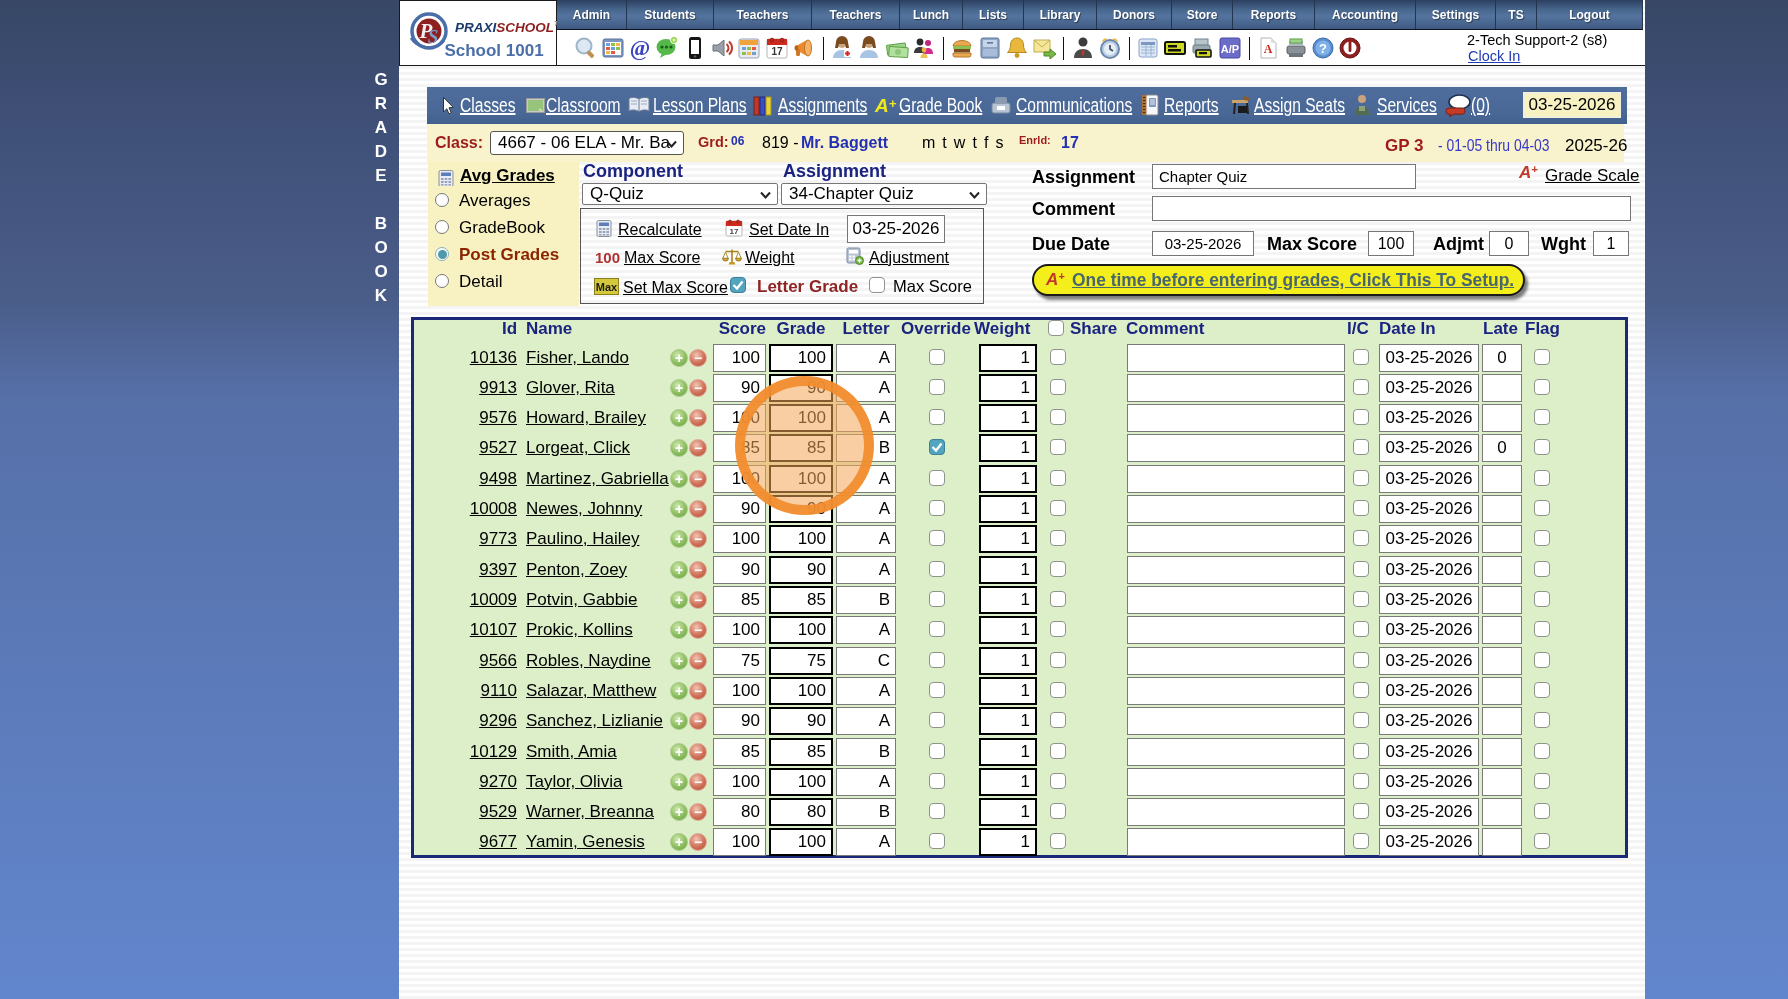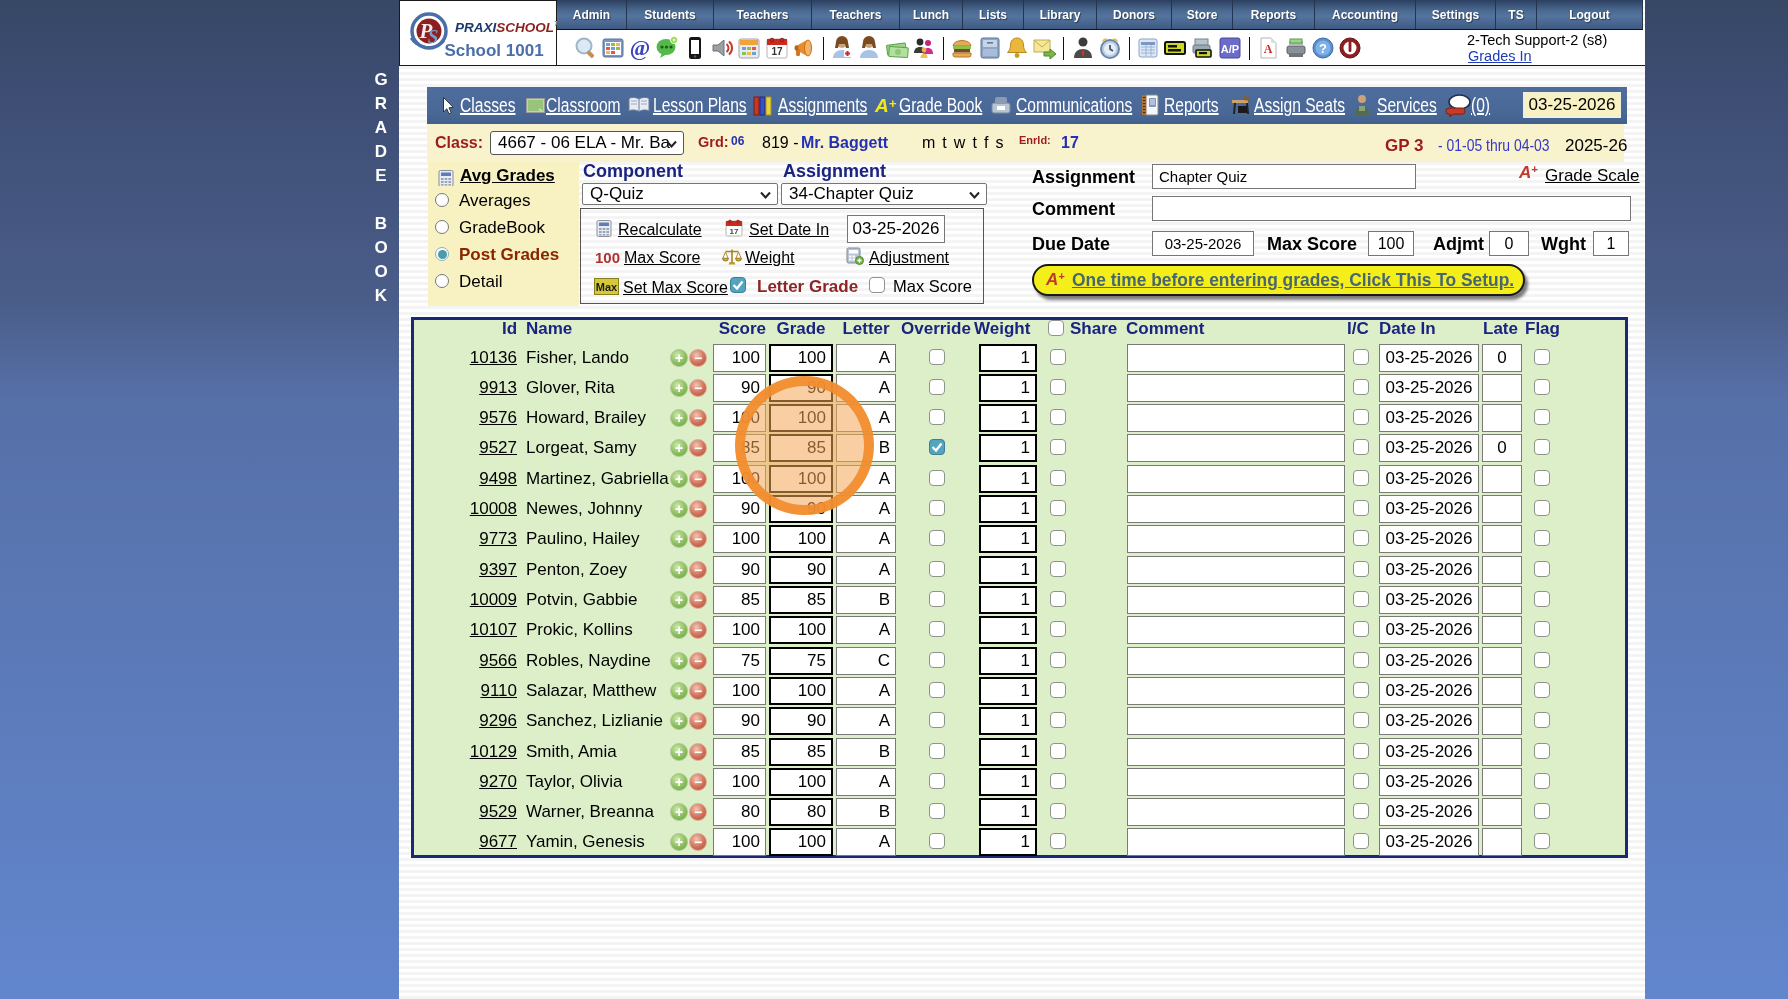--- a/index.html
+++ b/index.html
@@ -45,21 +45,21 @@
 #pill{position:absolute;left:1032px;top:264px;width:493px;height:32px;border-radius:16px;
  background:#f4ef1b;border:2px solid #1a1a1a;box-shadow:3px 4px 3px rgba(0,0,0,.5);
  display:flex;align-items:center;padding-left:12px;}
 #pill .txt{color:#47666e;font-weight:bold;font-size:19px;text-decoration:underline;margin-left:7px;white-space:nowrap;transform:scaleX(0.915);transform-origin:0 50%;}
 #gtable{position:absolute;left:411px;top:317px;width:1217px;height:541px;background:#dcefc9;
  border:3px solid #1b2878;}
 .th{position:absolute;font-size:17px;font-weight:bold;color:#1b2380;}
 .cb{position:absolute;width:16px;height:16px;background:#fff;border:1.5px solid #8f948a;border-radius:4px;}
 .cbc{background:#53a4bf;border:1px solid #3d7f96;}
 .idlnk{position:absolute;font-size:17px;color:#000;text-decoration:underline;text-align:right;width:60px;}
-.nmlnk{position:absolute;font-size:17px;color:#000;white-space:nowrap;}
+.nmlnk{position:absolute;font-size:17px;color:#000;text-decoration:underline;white-space:nowrap;}
 .tin{position:absolute;height:28px;background:#fff;font-size:17px;color:#000;}
 .b1{border:1px solid #7a7a7a;}
 .b2{border:2px solid #000;}
 .rt{text-align:right;padding-right:5px;}
 .ctr{text-align:center;}
 .pm{position:absolute;width:18px;height:18px;border-radius:50%;color:#fff;font-weight:bold;
  font-size:14px;text-align:center;line-height:17px;}
 #circle{position:absolute;left:735px;top:376px;width:139px;height:139px;border-radius:50%;
  border:10px solid rgba(241,140,44,0.92);background:rgba(246,166,88,0.55);z-index:50;}
 .apx{color:#c0392b;font-weight:bold;font-style:italic;font-size:17px;}
@@ -309,21 +309,21 @@
     </div>
     <div class="ic">
       <svg width="24" height="24" viewBox="0 0 24 24">
         <circle cx="12" cy="12" r="10" fill="#8e1f1f" stroke="#6a1414"></circle>
         <circle cx="12" cy="12" r="6.5" fill="#fff"></circle>
         <rect x="10.6" y="4" width="2.8" height="12" rx="1.2" fill="#8e1f1f" transform="rotate(0 12 12)"></rect>
       </svg>
     </div>
   </div>
 <div id="techsupport">2-Tech Support-2 (s8)</div>
-<div id="clockin">Grades In</div>
+<div id="clockin">Clock In</div>
 <div id="menubar">
     <div class="mi" style="left:13px;top:9px;"><svg width="14" height="20" viewBox="0 0 14 20">
         <path d="M3.5 1.5 L3.5 16 L6.8 12.8 L9 17.8 L11.2 16.7 L9 11.8 L13.2 11.3 Z" fill="#fff" stroke="#333" stroke-width="1"></path>
       </svg></div>
     <span class="ml" style="left:33px;">Classes</span>
     <div class="mi" style="left:99px;top:11px;"><svg width="19" height="15" viewBox="0 0 19 15">
         <rect x="0.5" y="0.5" width="18" height="14" fill="#c8ccc8" stroke="#9a9a9a"></rect>
         <rect x="2" y="2" width="15" height="11" fill="#97c47a"></rect>
         <path d="M13 11 l3 2" stroke="#e8e4c8" stroke-width="1.5"></path>
       </svg></div>
@@ -557,21 +557,21 @@
     <div class="tin b1 rt" style="left:422px;top:84.12px;width:60px;line-height:26px;">A</div>
     <div class="cb " style="left:515px;top:89.12px;"></div>
     <div class="tin b2 rt" style="left:565px;top:84.12px;width:58px;line-height:24px;">1</div>
     <div class="cb " style="left:636px;top:89.12px;"></div>
     <div class="tin b1" style="left:713px;top:84.12px;width:218px;"></div>
     <div class="cb " style="left:939px;top:89.12px;"></div>
     <div class="tin b1 ctr" style="left:965px;top:84.12px;width:100px;line-height:26px;font-size:17px;">03-25-2026</div>
     <div class="tin b1 ctr" style="left:1068px;top:84.12px;width:40px;line-height:26px;"></div>
     <div class="cb " style="left:1120px;top:89.12px;"></div>
     <span class="idlnk" style="left:43px;top:118.43px;">9527</span>
-    <span class="nmlnk" style="left:112px;top:118.43px;">Lorgeat, Samy</span>
+    <span class="nmlnk" style="left:112px;top:118.43px;">Lorgeat, Click</span>
     <div class="pm" style="left:256px;top:119.43px;background:radial-gradient(circle at 40% 32%,#cfe8ae,#8cbe60 55%,#649e3c);border:1px solid #a9cc8a;">+</div>
     <div class="pm" style="left:275px;top:119.43px;background:radial-gradient(circle at 40% 32%,#f2c4b2,#cf7058 55%,#b54e38);border:1px solid #dcab96;">−</div>
     <div class="tin b1 rt" style="left:299px;top:114.43px;width:53px;line-height:26px;">85</div>
     <div class="tin b2 rt" style="left:355px;top:114.43px;width:64px;line-height:24px;">85</div>
     <div class="tin b1 rt" style="left:422px;top:114.43px;width:60px;line-height:26px;">B</div>
     <div class="cb cbc " style="left:515px;top:119.43px;"><svg width="14" height="14" viewBox="0 0 14 14" style="margin:0 0 0 0;">
         <path d="M2.5 7 L6 10.5 L11.5 3.5" stroke="#fff" stroke-width="2.3" fill="none"></path>
       </svg></div>
     <div class="tin b2 rt" style="left:565px;top:114.43px;width:58px;line-height:24px;">1</div>
     <div class="cb " style="left:636px;top:119.43px;"></div>

